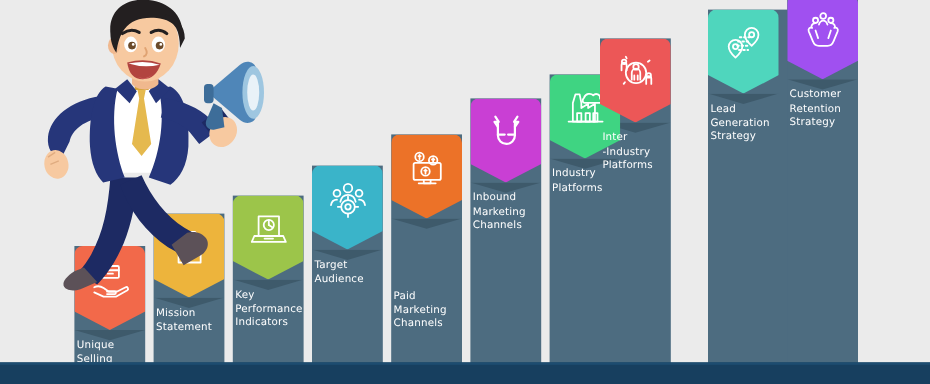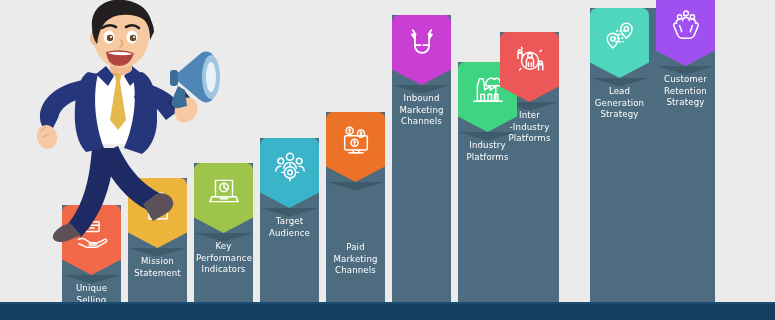--- a/index.html
+++ b/index.html
@@ -45,21 +45,21 @@
   .notch{
     position:absolute;left:0;width:59px;height:11px;
     background:#3e5a6b;
     -webkit-clip-path:polygon(0 0,50% 78%,100% 0,100% 0,0 0);
     clip-path:polygon(0 0,50% 78%,100% 0,100% 0,0 0);
     z-index:2;
   }
 
   .bar-label{
     position:absolute;left:2px;width:55px;
-    text-align:center;
+    text-align:left;
     color:#ffffff;
     font-size:8.6px;
     line-height:11.6px;
     letter-spacing:.15px;
     z-index:4;
     font-family:"DejaVu Sans",sans-serif;
   }
 
   
   .character{position:absolute;left:18px;top:-2px;width:215px;height:250px;z-index:30;}
@@ -150,21 +150,21 @@
       <circle cx="31" cy="15" r="5"></circle>
               <path d="M31 12.5v5M29.6 14h2.8"></path>
       <circle cx="22" cy="28" r="5"></circle>
               <path d="M22 25.5v5M20.6 27h2.8"></path>
     </svg>
           </div>
         </div>
         <div class="notch" style="top: 70px;"></div>
         <div class="bar-label" style="top: 82px; margin-top: 48px;">Paid<br>Marketing<br>Channels</div>
       </div>
-      <div class="bar" style="left: 392px; height: 305px;">
+      <div class="bar" style="left: 392px; height: 238px;">
         <div class="cap" style="height: 70px; background: rgb(201, 63, 212);">
           <div class="glyph">
     <svg width="34" height="34" viewBox="0 0 48 48" fill="none" stroke="#fff" stroke-width="2.6" stroke-linecap="round" stroke-linejoin="round">
       <path d="M14 14v14a10 10 0 0020 0V14"></path>
       <path d="M14 27h8"></path>
               <path d="M26 27h8"></path>
       <path d="M11 6l4 6-5 0 4 6"></path>
               <path d="M37 6l-4 6 5 0-4 6"></path>
     </svg>
           </div>

